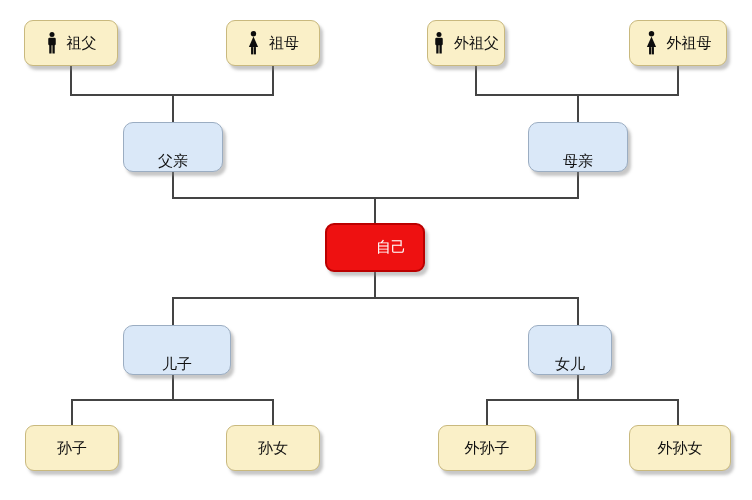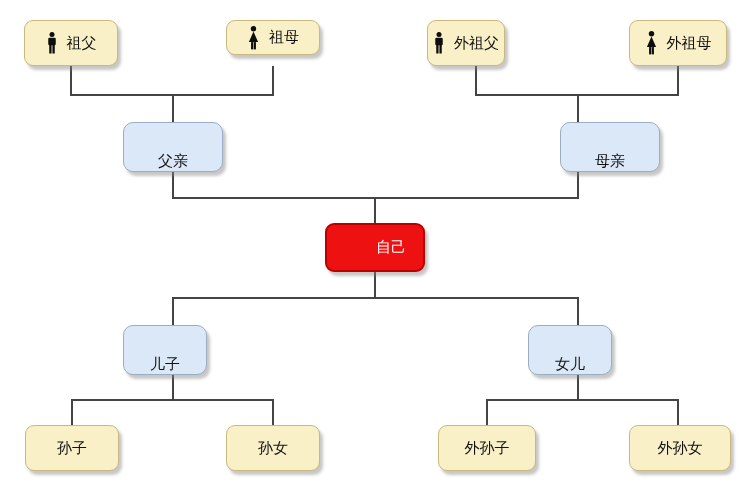--- a/index.html
+++ b/index.html
@@ -85,21 +85,21 @@
       <svg width="12" height="24" viewBox="0 0 24 44">
         <circle cx="12" cy="5" r="5"></circle>
         <rect x="4.5" y="11.5" width="15" height="15" rx="2.5"></rect>
         <rect x="6.5" y="25" width="4.6" height="18"></rect>
         <rect x="12.9" y="25" width="4.6" height="18"></rect>
       </svg>
     </span>
     <span class="node-label">祖父</span>
   </div>
 
-  <div class="node node-yellow" style="left:226px; top:20px; width:94px; height:35px;">
+  <div class="node node-yellow" style="left:226px; top:20px; width:94px; height:46px;">
     <span class="person-icon">
       <svg width="13" height="24" viewBox="0 0 24 44">
         <circle cx="12" cy="5" r="5"></circle>
         <path d="M12 10 L3.5 29.5 H20.5 Z"></path>
         <rect x="7.5" y="29.5" width="4" height="13.5"></rect>
         <rect x="12.5" y="29.5" width="4" height="13.5"></rect>
       </svg>
     </span>
     <span class="node-label">祖母</span>
   </div>
@@ -125,29 +125,29 @@
         <rect x="12.5" y="29.5" width="4" height="13.5"></rect>
       </svg>
     </span>
     <span class="node-label">外祖母</span>
   </div>
 
   <div class="node node-blue" style="left:123px; top:122px; width:100px; height:50px;">
     <span class="node-label">父亲</span>
   </div>
 
-  <div class="node node-blue" style="left:528px; top:122px; width:100px; height:50px;margin-left:32px;">
+  <div class="node node-blue" style="left:528px; top:122px; width:100px; height:50px;">
     <span class="node-label">母亲</span>
   </div>
 
   <div class="node node-red" style="left:325px; top:223px; width:100px; height:49px;padding-left:32px;">
     <span class="node-label">自己</span>
   </div>
 
-  <div class="node node-blue" style="left:123px; top:325px; width:84px; height:50px;">
+  <div class="node node-blue" style="left:123px; top:325px; width:108px; height:50px;">
     <span class="node-label">儿子</span>
   </div>
 
   <div class="node node-blue" style="left:528px; top:325px; width:84px; height:50px;">
     <span class="node-label">女儿</span>
   </div>
 
   <div class="node node-yellow" style="left:25px; top:425px; width:94px; height:46px;">
     <span class="node-label">孙子</span>
   </div>

